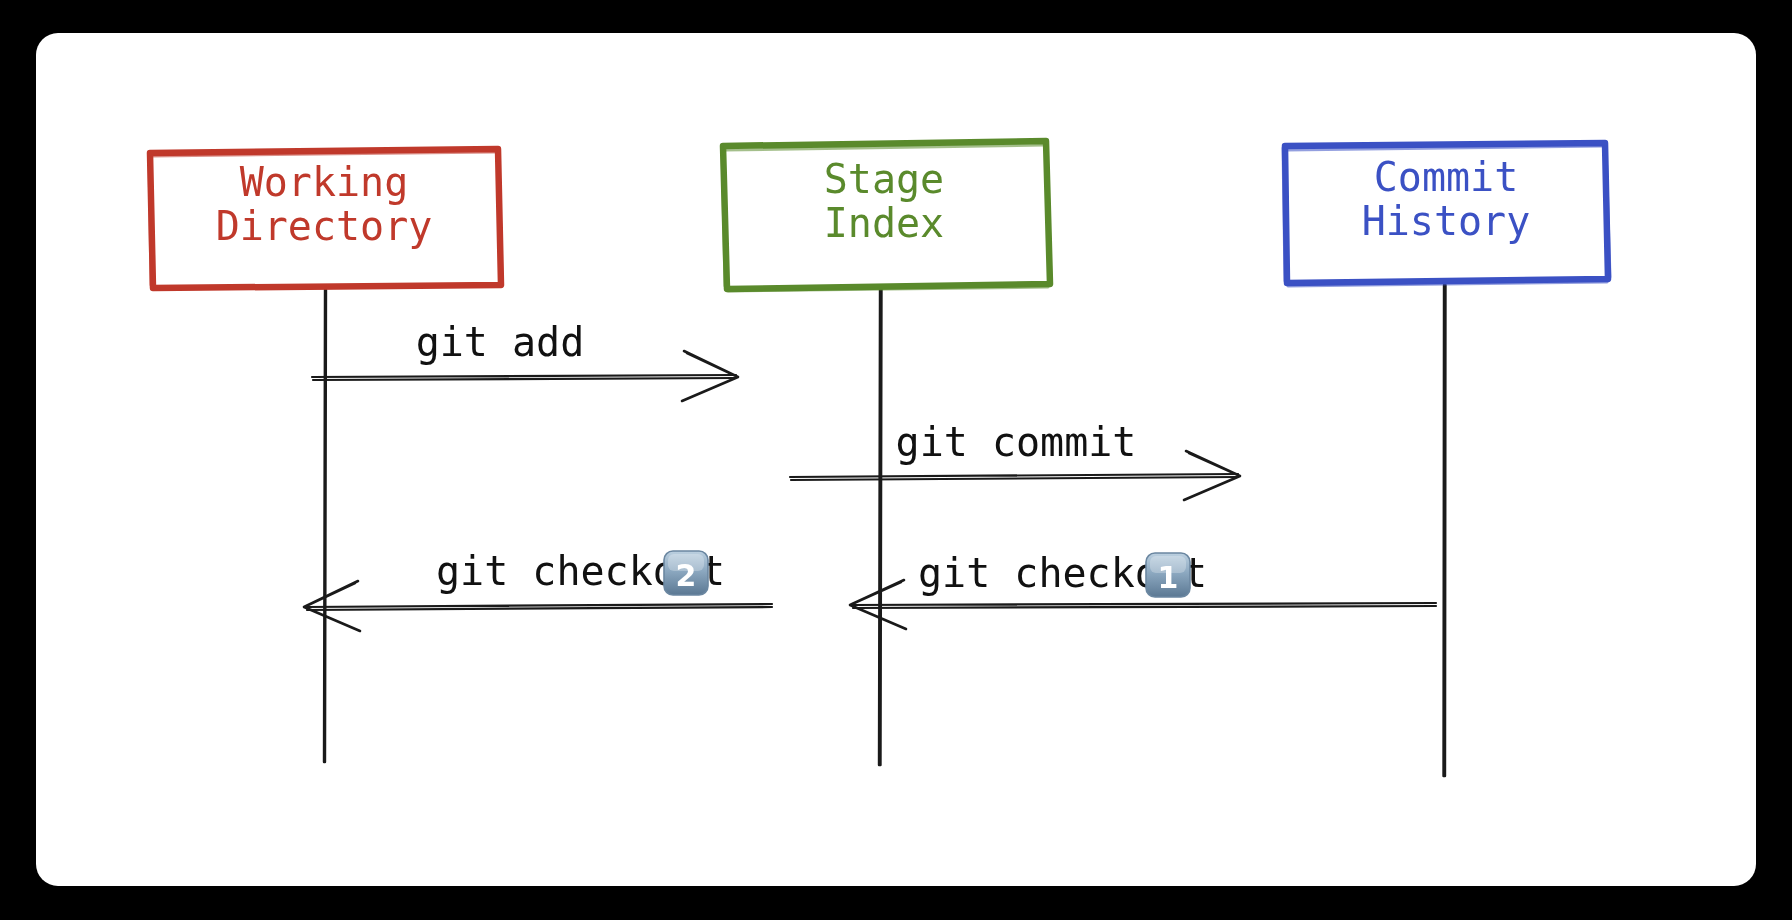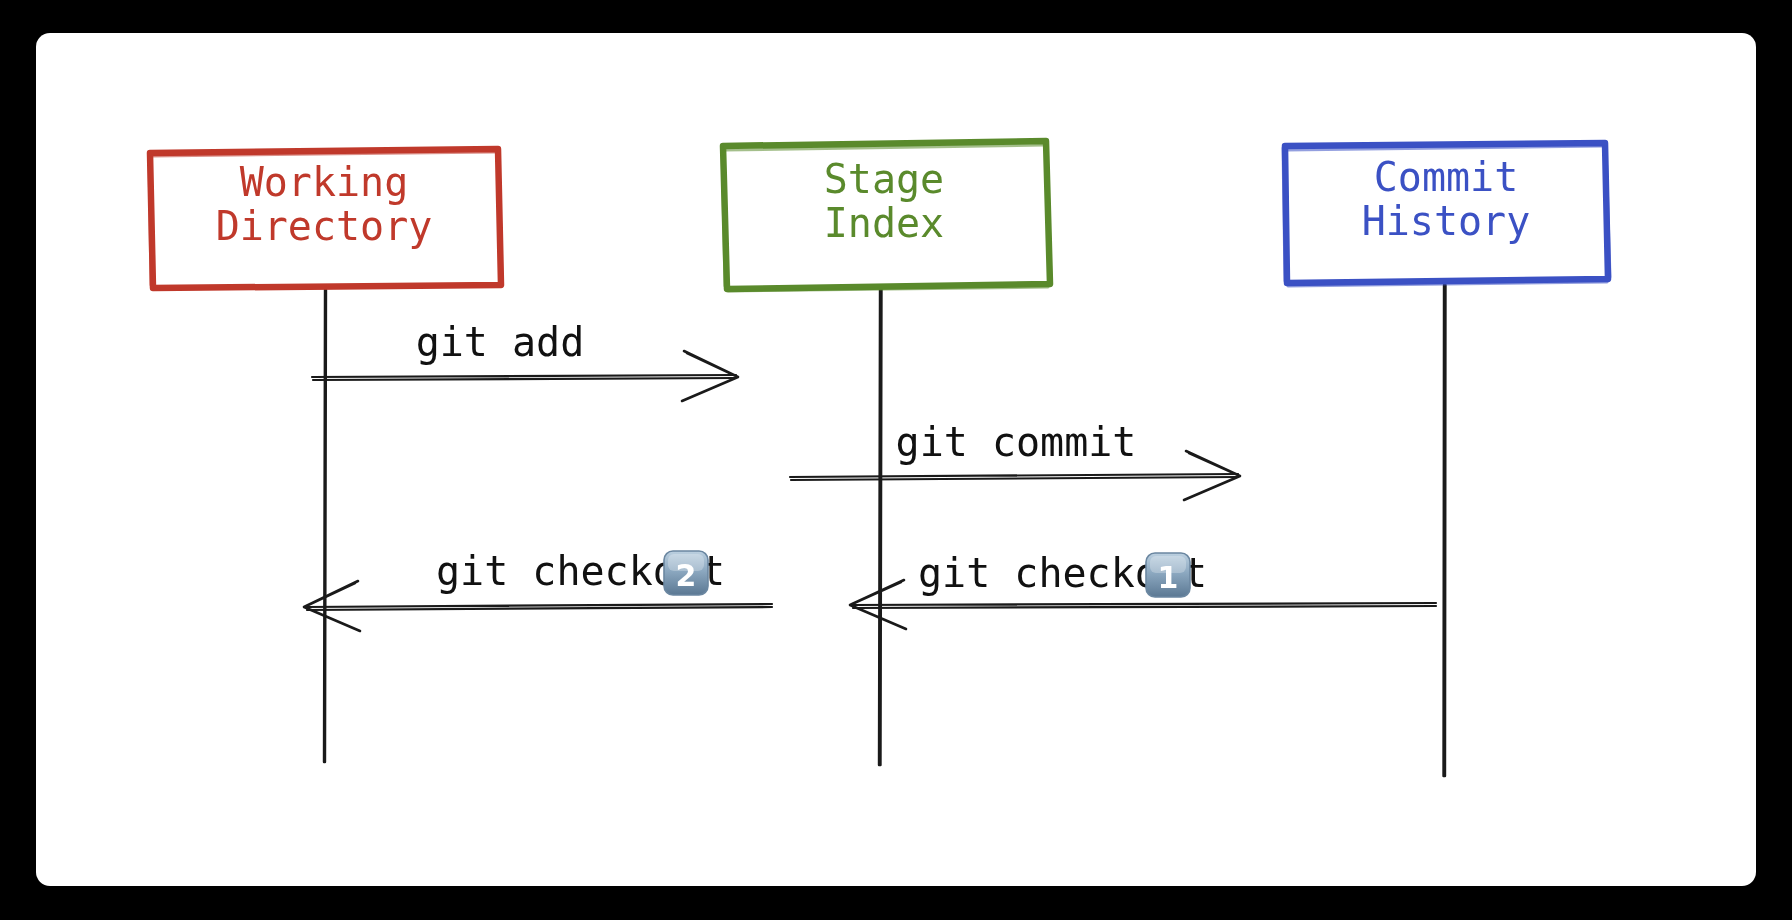--- a/index.html
+++ b/index.html
@@ -20,21 +20,21 @@
     height: 920px;
     background: #000000;
   }
   #panel {
     position: absolute;
     left: 36px;
     top: 33px;
     width: 1720px;
     height: 853px;
     background: #ffffff;
-    border-radius: 14px;
+    border-radius: 22px;
     overflow: hidden;
   }
   #canvas {
     position: absolute;
     left: 0;
     top: 0;
   }
   .svg-label {
     font-family: "DejaVu Sans Mono", "Liberation Mono", monospace;
     font-weight: 400;

